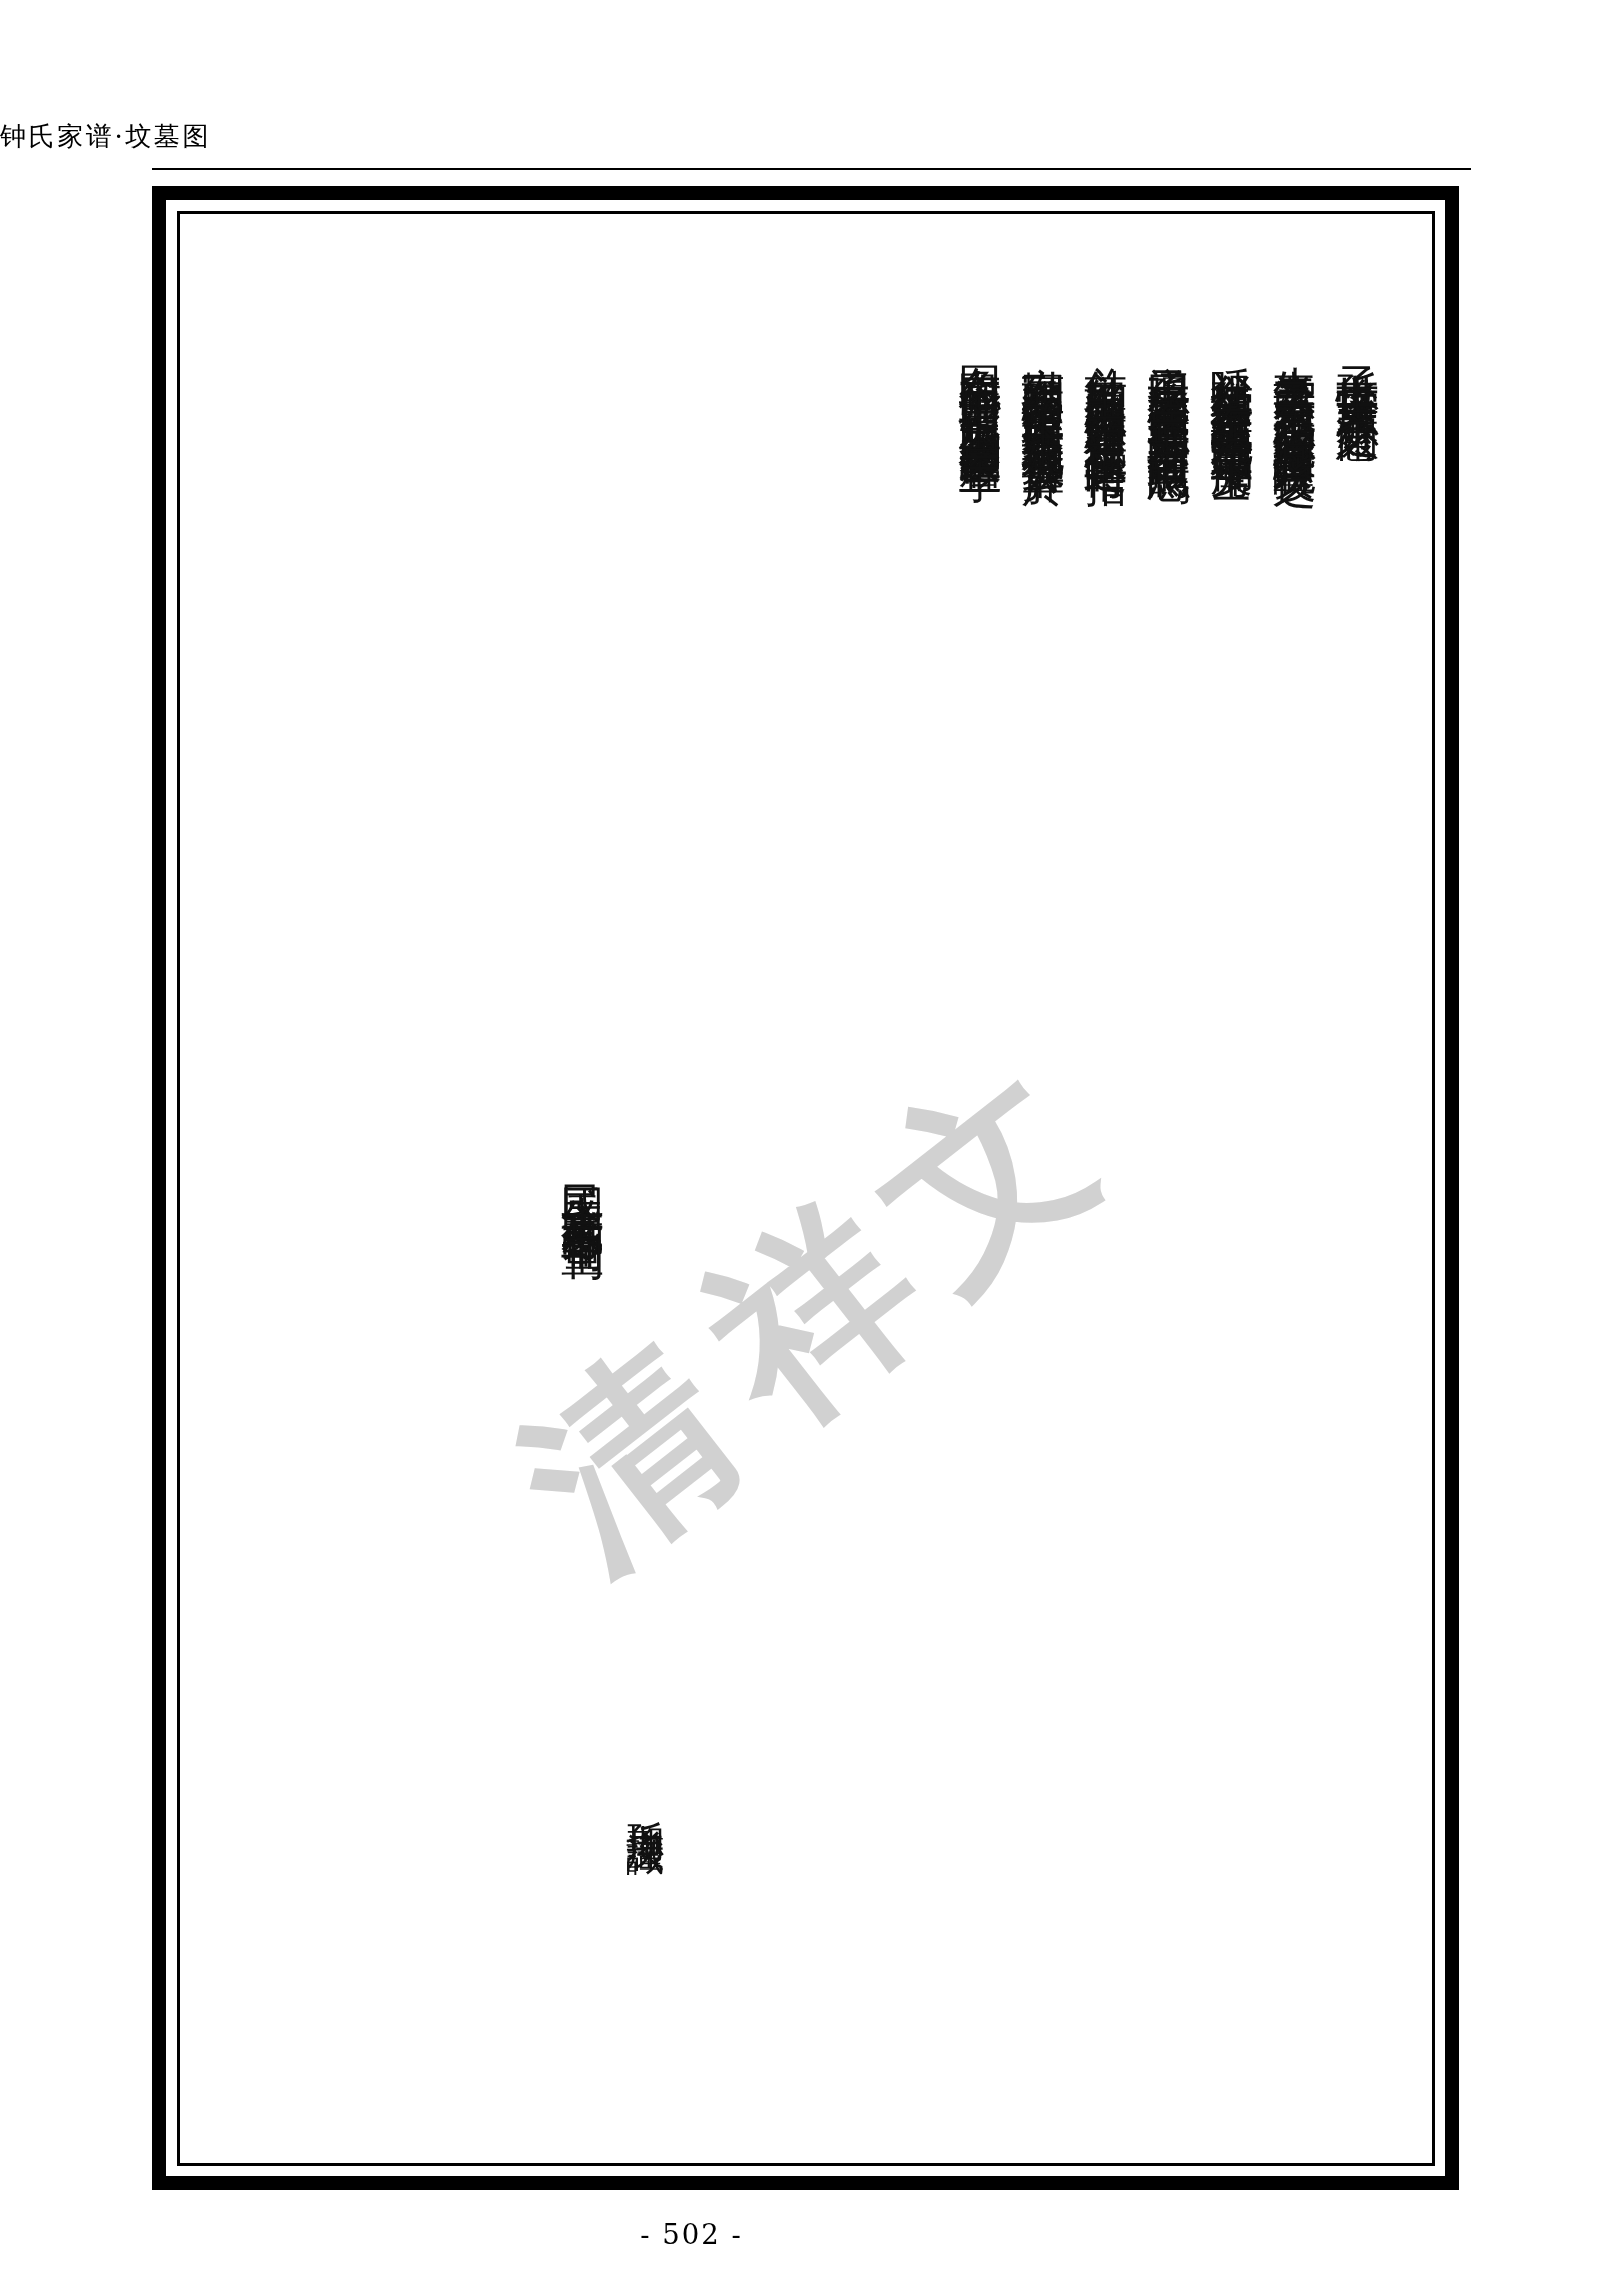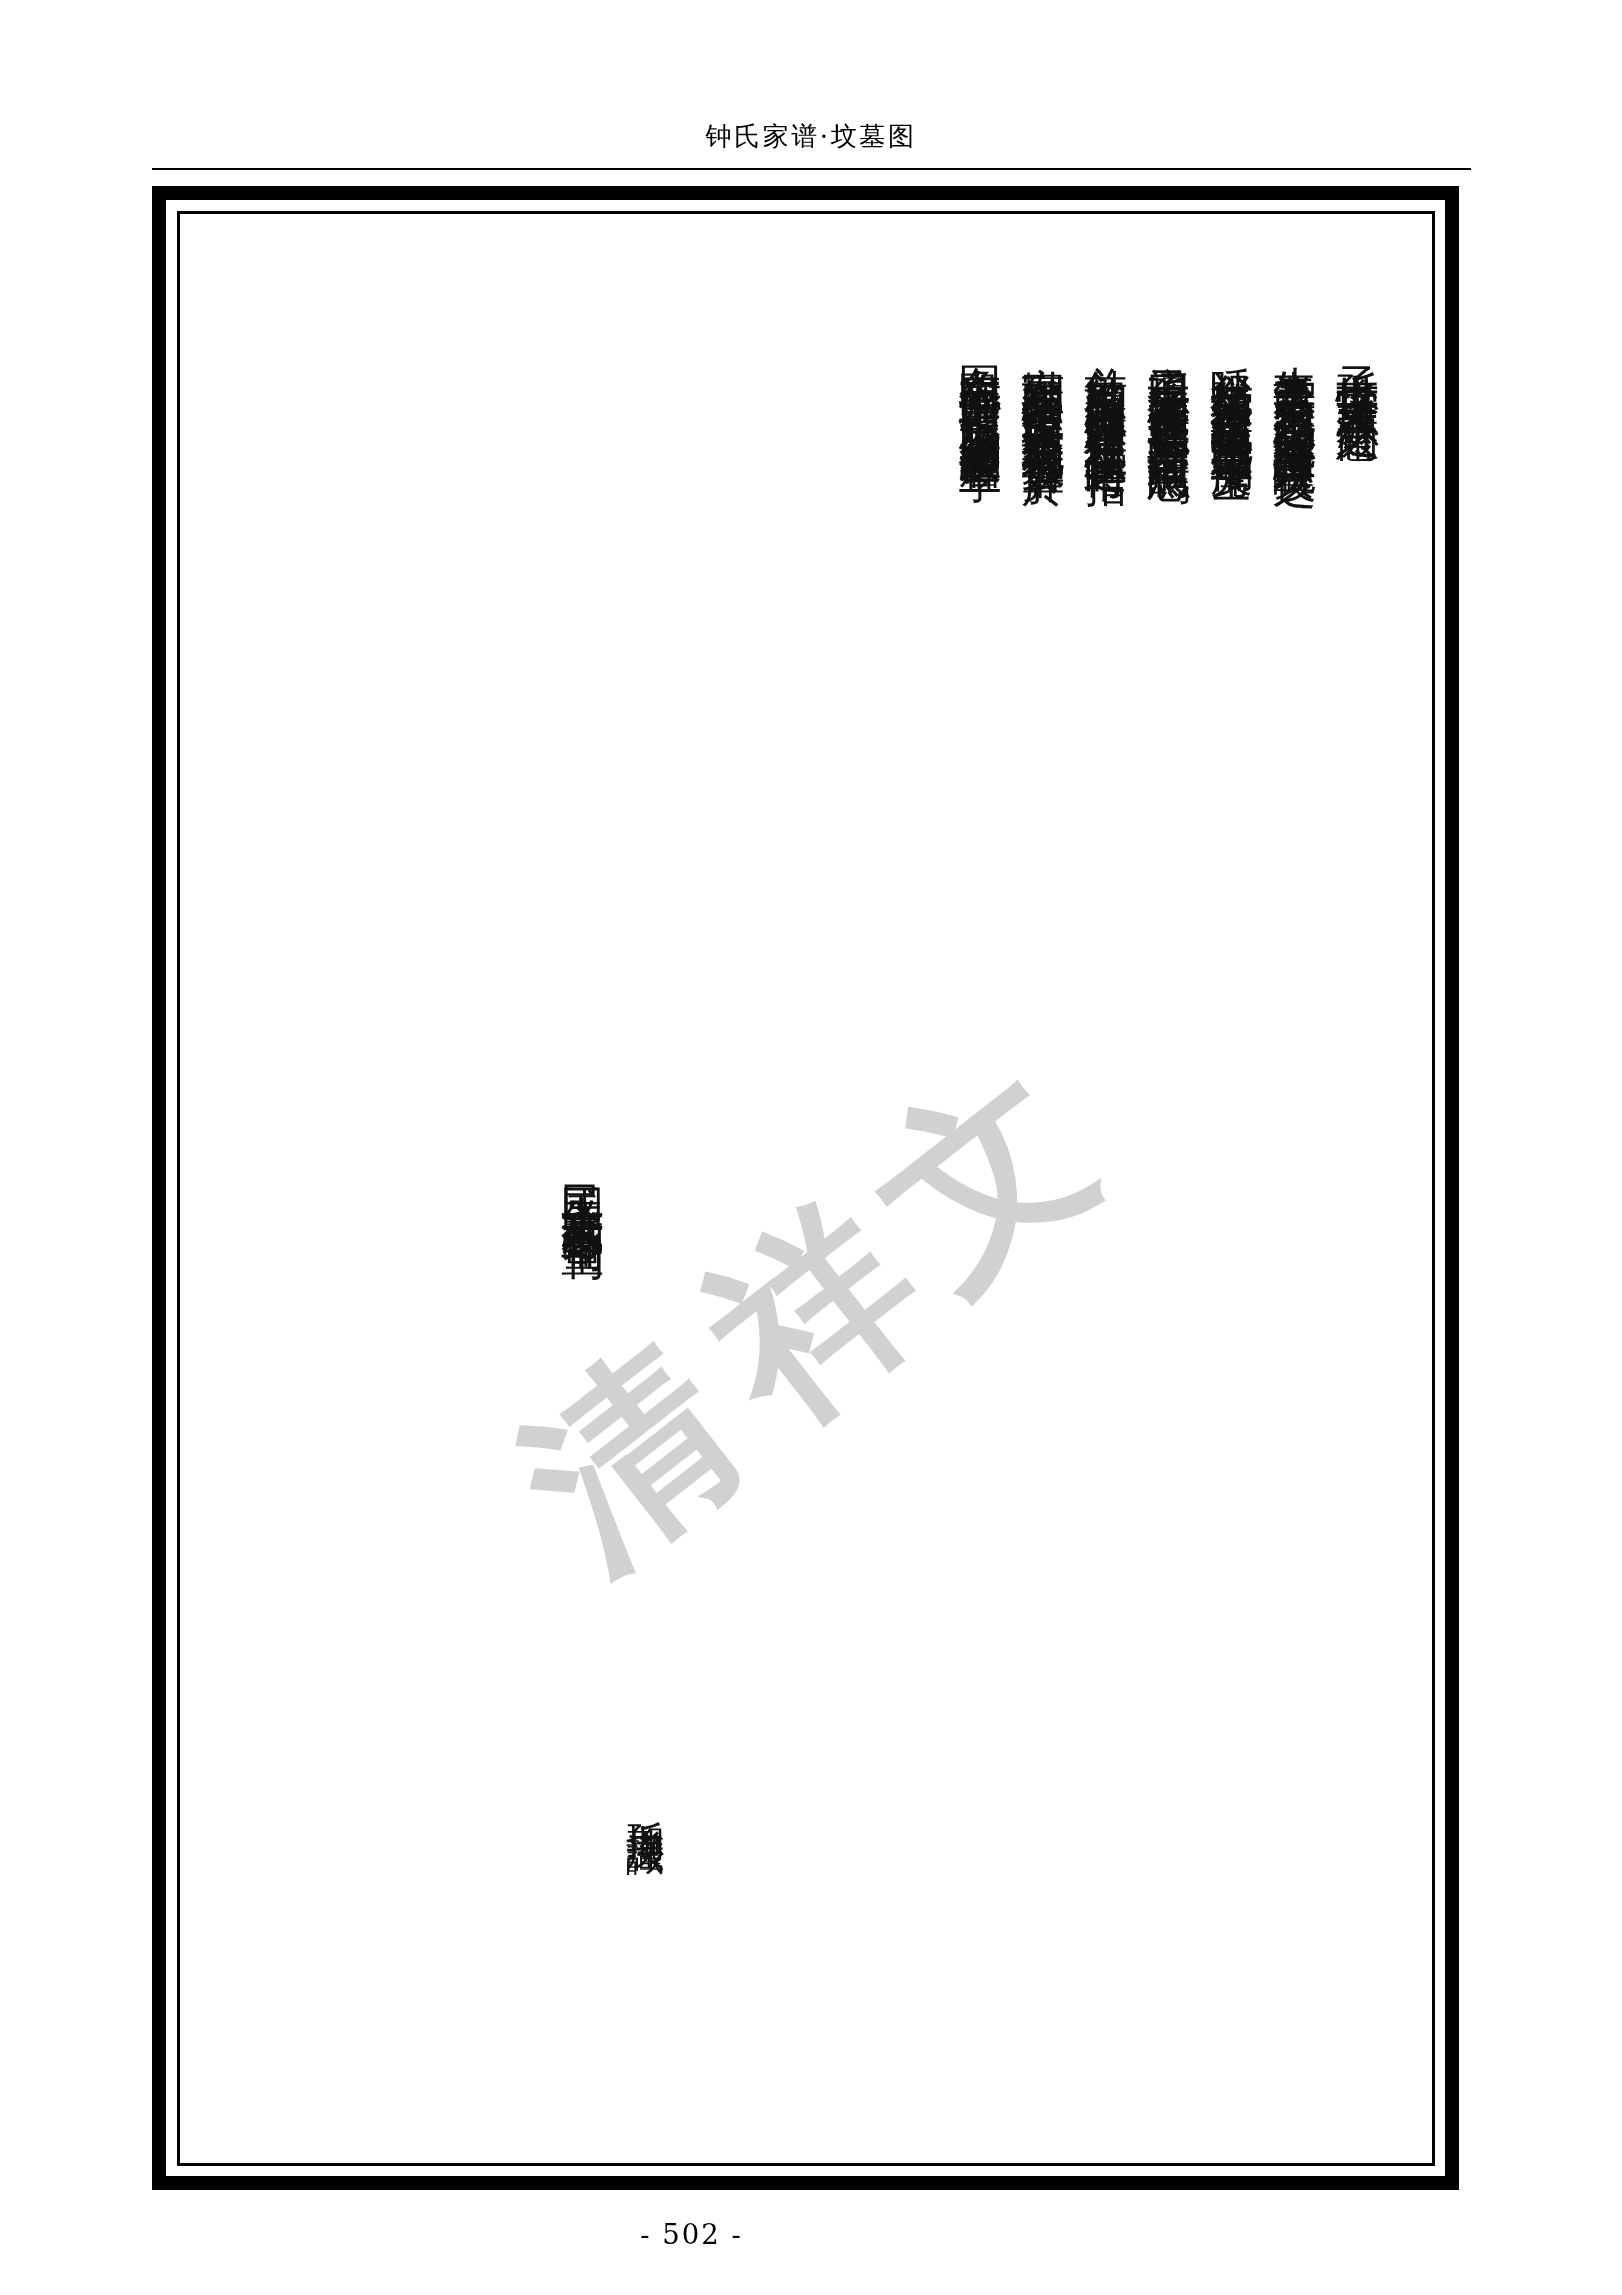--- a/index.html
+++ b/index.html
@@ -14,21 +14,20 @@
     position: relative;
     overflow: hidden;
   }
 
   
   .page-header {
     position: absolute;
     top: 119px;
     left: 0;
     width: 1622px;
-    text-align: center;
     font-size: 26px;
     letter-spacing: 2.6px;
     color: #000;
     font-family: "DejaVu Serif", "Liberation Serif", serif;
   }
   .header-rule {
     position: absolute;
     top: 168px;
     left: 152px;
     width: 1319px;

